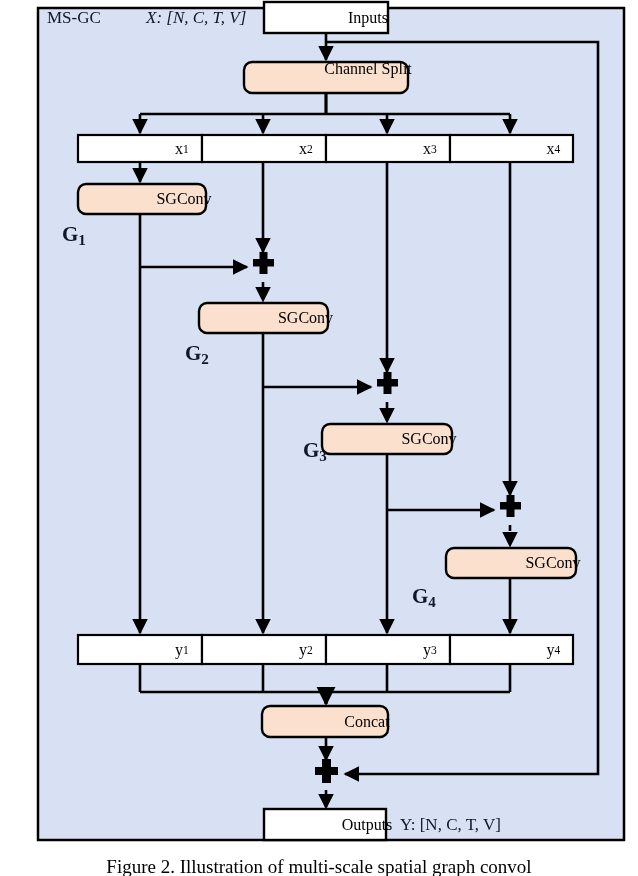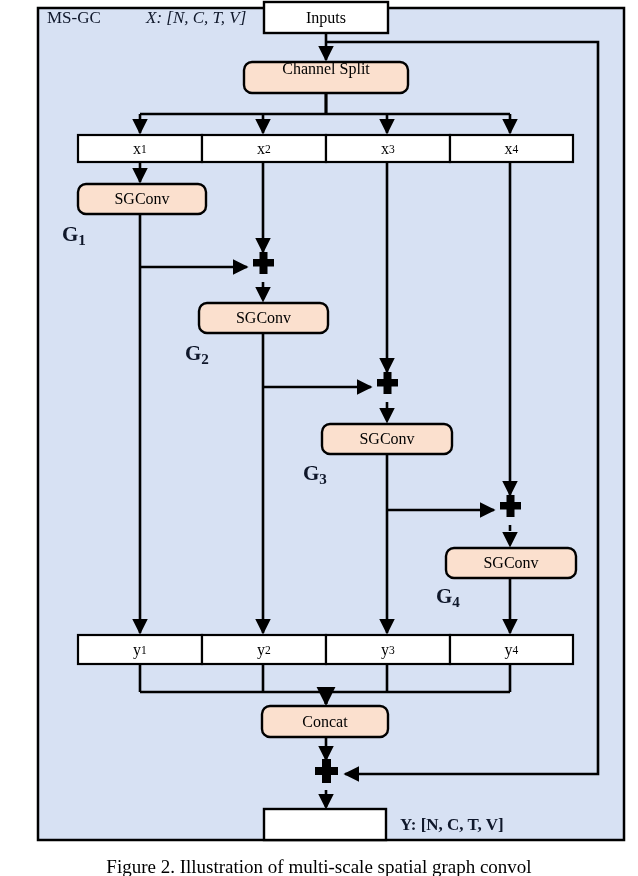--- a/index.html
+++ b/index.html
@@ -10,21 +10,21 @@
   #stage{position:absolute;left:0;top:0;width:638px;height:876px;}
   svg{position:absolute;left:0;top:0;}
 
   .lbl{position:absolute;white-space:nowrap;color:#0f172a;}
   .lbl.big{font-size:17px;}
   .lbl.gl{font-size:21px;font-weight:bold;}
   .sub{font-size:0.72em;vertical-align:-0.28em;}
 
   .boxtext{
     position:absolute;display:flex;align-items:center;justify-content:center;
-    font-size:16px;color:#000;pointer-events:none;
+    font-size:16px;color:#000;pointer-events:none;padding-left:42px;
   }
   .caption{
     position:absolute;left:0;top:856px;width:638px;text-align:center;
     font-size:19px;color:#000;white-space:nowrap;
   }
 </style>
 </head>
 <body>
 
 <div id="stage">
@@ -130,25 +130,26 @@
         </g>
       <g>
           <rect x="315" y="767" width="23" height="8"></rect>
           <rect x="322" y="759" width="9" height="24"></rect>
         </g>
     </g>
   </svg>
 
   <div class="lbl big" style="left:47px;top:8px;">MS-GC</div>
   <div class="lbl big" style="left:146px;top:8px;font-style:italic;">X: [N, C, T, V]</div>
-  <div class="lbl big" style="left:400px;top:815px;font-weight:bold;">Y: [N, C, T, V]</div>
+  <div class="lbl big" style="left:400px;top:815px;">Y: [N, C, T, V]</div>
 
   <div class="boxtext" style="left:264px;top:2px;width:124px;height:31px;">Inputs</div>
   <div class="boxtext" style="left:244px;top:62px;width:164px;height:14px;">Channel Split</div>
   <div class="boxtext" style="left:262px;top:706px;width:126px;height:31px;border-radius:11px;">Concat</div>
+  <div class="boxtext" style="left:264px;top:809px;width:122px;height:31px;">Outputs</div>
 
   <div class="boxtext" style="left:78px;top:184px;width:128px;height:30px;">SGConv</div>
   <div class="boxtext" style="left:199px;top:303px;width:129px;height:30px;">SGConv</div>
   <div class="boxtext" style="left:322px;top:424px;width:130px;height:30px;">SGConv</div>
   <div class="boxtext" style="left:446px;top:548px;width:130px;height:30px;">SGConv</div>
 
   <div class="boxtext" style="left:78px;top:135px;width:124px;height:27px;">
     <span>x</span>
       <span class="sub">1</span>
   </div>
@@ -181,21 +182,21 @@
     <span>y</span>
       <span class="sub">4</span>
   </div>
 
   <div class="lbl gl" style="left:62px;top:222px;">
     <span>G</span><span class="sub">1</span>
   </div>
   <div class="lbl gl" style="left:185px;top:341px;text-align:center;">
     <span>G</span><span class="sub">2</span>
   </div>
-  <div class="lbl gl" style="left:303px;top:461px;">
+  <div class="lbl gl" style="left:303px;top:438px;">
     <span>G</span><span class="sub">3</span>
   </div>
-  <div class="lbl gl" style="left:436px;top:584px;">
+  <div class="lbl gl" style="left:412px;top:584px;">
     <span>G</span><span class="sub">4</span>
   </div>
 
   <div class="caption">Figure 2. Illustration of multi-scale spatial graph convol</div>
 </div>
 
 </body></html>

